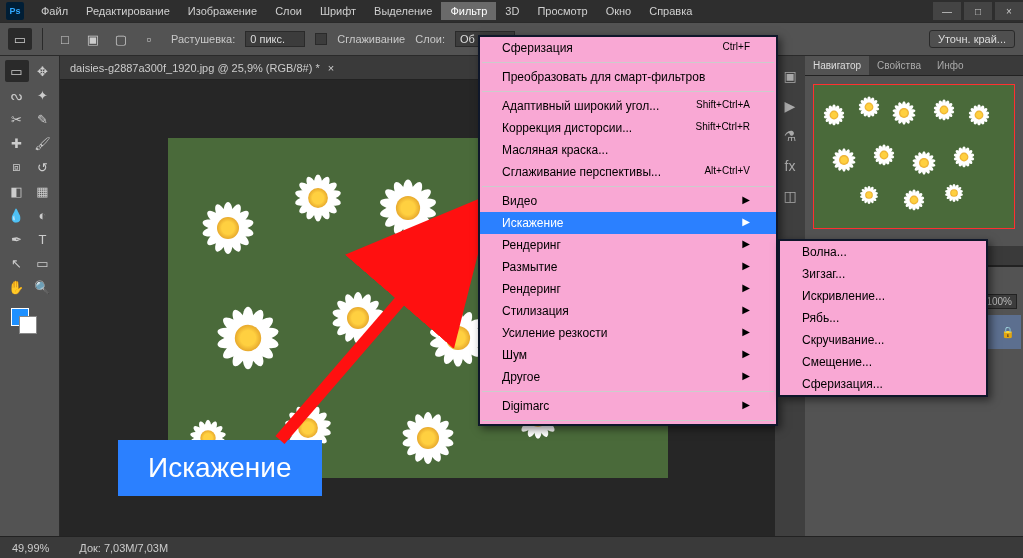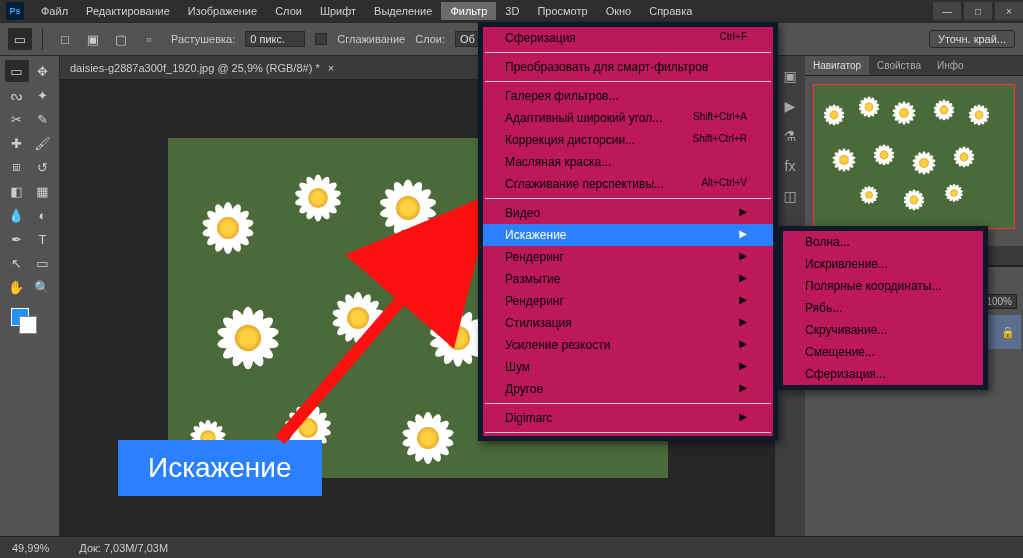--- a/index.html
+++ b/index.html
@@ -37,21 +37,21 @@
 .panel-tabs span { padding:4px 8px; color:#aaa; font-size:10px; }
 .panel-tabs span.active { background:#535353; color:#ddd; }
 .nav-preview { height:170px; background:#535353; padding:8px; }
 .nav-img { width:100%; height:145px; background:#4a6a3a; border:1px solid #ff3030; position:relative; overflow:hidden; }
 .layers-panel { flex:1; background:#535353; border-top:1px solid #222; }
 .lp-controls { display:flex; align-items:center; gap:6px; padding:4px 6px; color:#888; font-size:10px; }
 .lp-controls .val { background:#3c3c3c; padding:1px 4px; border:1px solid #222; color:#bbb; }
 .layer-row { display:flex; align-items:center; gap:8px; background:#5c6f8f; padding:4px 6px; margin:2px; }
 .layer-thumb { width:32px; height:26px; background:#4a6a3a; border:1px solid #888; }
 .statusbar { height:22px; background:#3a3a3a; display:flex; align-items:center; padding:0 12px; color:#ccc; font-size:11px; gap:30px; border-top:1px solid #222; }
-.dropdown { position:absolute; background:#be185d; border:5px solid #0f172a; box-shadow:3px 3px 8px rgba(0,0,0,0.5); color:#000; font-size:12px; z-index:10; }
+.dropdown { position:absolute; background:#f9a8d4; border:2px solid #0f172a; box-shadow:3px 3px 8px rgba(0,0,0,0.5); color:#000; font-size:12px; z-index:10;margin-top:13px; }
 .dd-item { padding:4px 26px 4px 22px; display:flex; justify-content:space-between; gap:30px; white-space:nowrap; cursor:default; }
 .dd-item.hl { background:#2b80ff; color:#fff; }
 .dd-item .arrow { font-size:10px; }
 .dd-sep { height:1px; background:#ccc; margin:3px 2px; }
 .dd-main { top:22px; left:478px; width:300px; }
 .dd-sub { top:226px; left:778px; width:210px; }
 .callout { position:absolute; left:118px; top:440px; background:#2b80ff; color:#fff; font-size:28px; padding:12px 30px; z-index:5; font-weight:400; }
 .red-arrow { position:absolute; z-index:6; pointer-events:none; }
 .cb { width:12px; height:12px; border:1px solid #2a2a2a; background:#3c3c3c; display:inline-block; }
 </style>
@@ -639,24 +639,20 @@
       <span>Сферизация</span>
       <span class="arrow">Ctrl+F</span>
     </div>
     <div class="dd-sep"></div>
     <div class="dd-item">
       <span>Преобразовать для смарт-фильтров</span>
       <span class="arrow"></span>
     </div>
     <div class="dd-sep"></div>
     <div class="dd-item">
-      <span>Галерея фильтров...</span>
-      <span class="arrow"></span>
-    </div>
-    <div class="dd-item">
       <span>Адаптивный широкий угол...</span>
       <span class="arrow">Shift+Ctrl+A</span>
     </div>
     <div class="dd-item">
       <span>Коррекция дисторсии...</span>
       <span class="arrow">Shift+Ctrl+R</span>
     </div>
     <div class="dd-item">
       <span>Масляная краска...</span>
       <span class="arrow"></span>
@@ -709,25 +705,25 @@
     </div>
     <div class="dd-sep"></div>
   </div>
 
 <div class="dropdown dd-sub" id="ddsub">
     <div class="dd-item">
       <span>Волна...</span>
       <span></span>
     </div>
     <div class="dd-item">
+      <span>Зигзаг...</span>
+      <span></span>
+    </div>
+    <div class="dd-item">
       <span>Искривление...</span>
-      <span></span>
-    </div>
-    <div class="dd-item">
-      <span>Полярные координаты...</span>
       <span></span>
     </div>
     <div class="dd-item">
       <span>Рябь...</span>
       <span></span>
     </div>
     <div class="dd-item">
       <span>Скручивание...</span>
       <span></span>
     </div>

